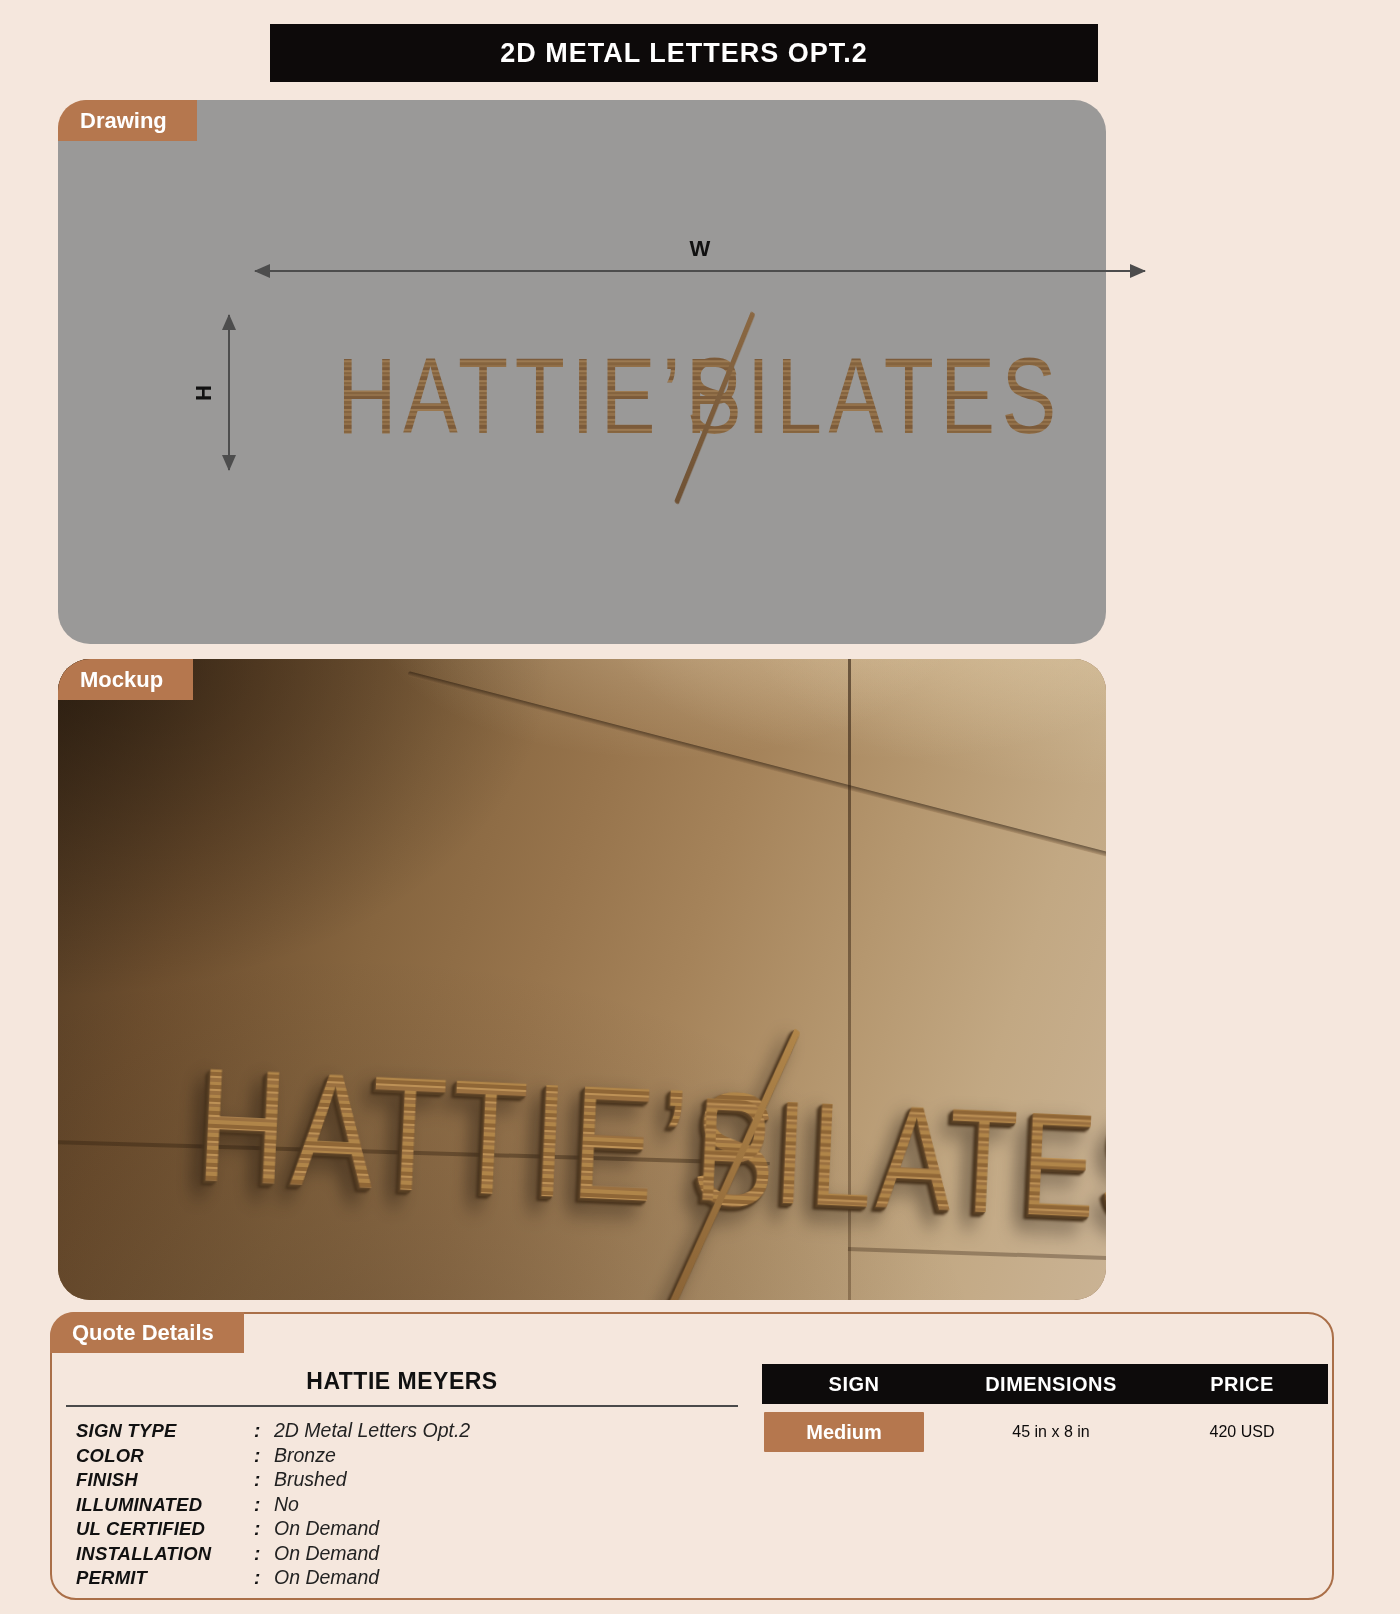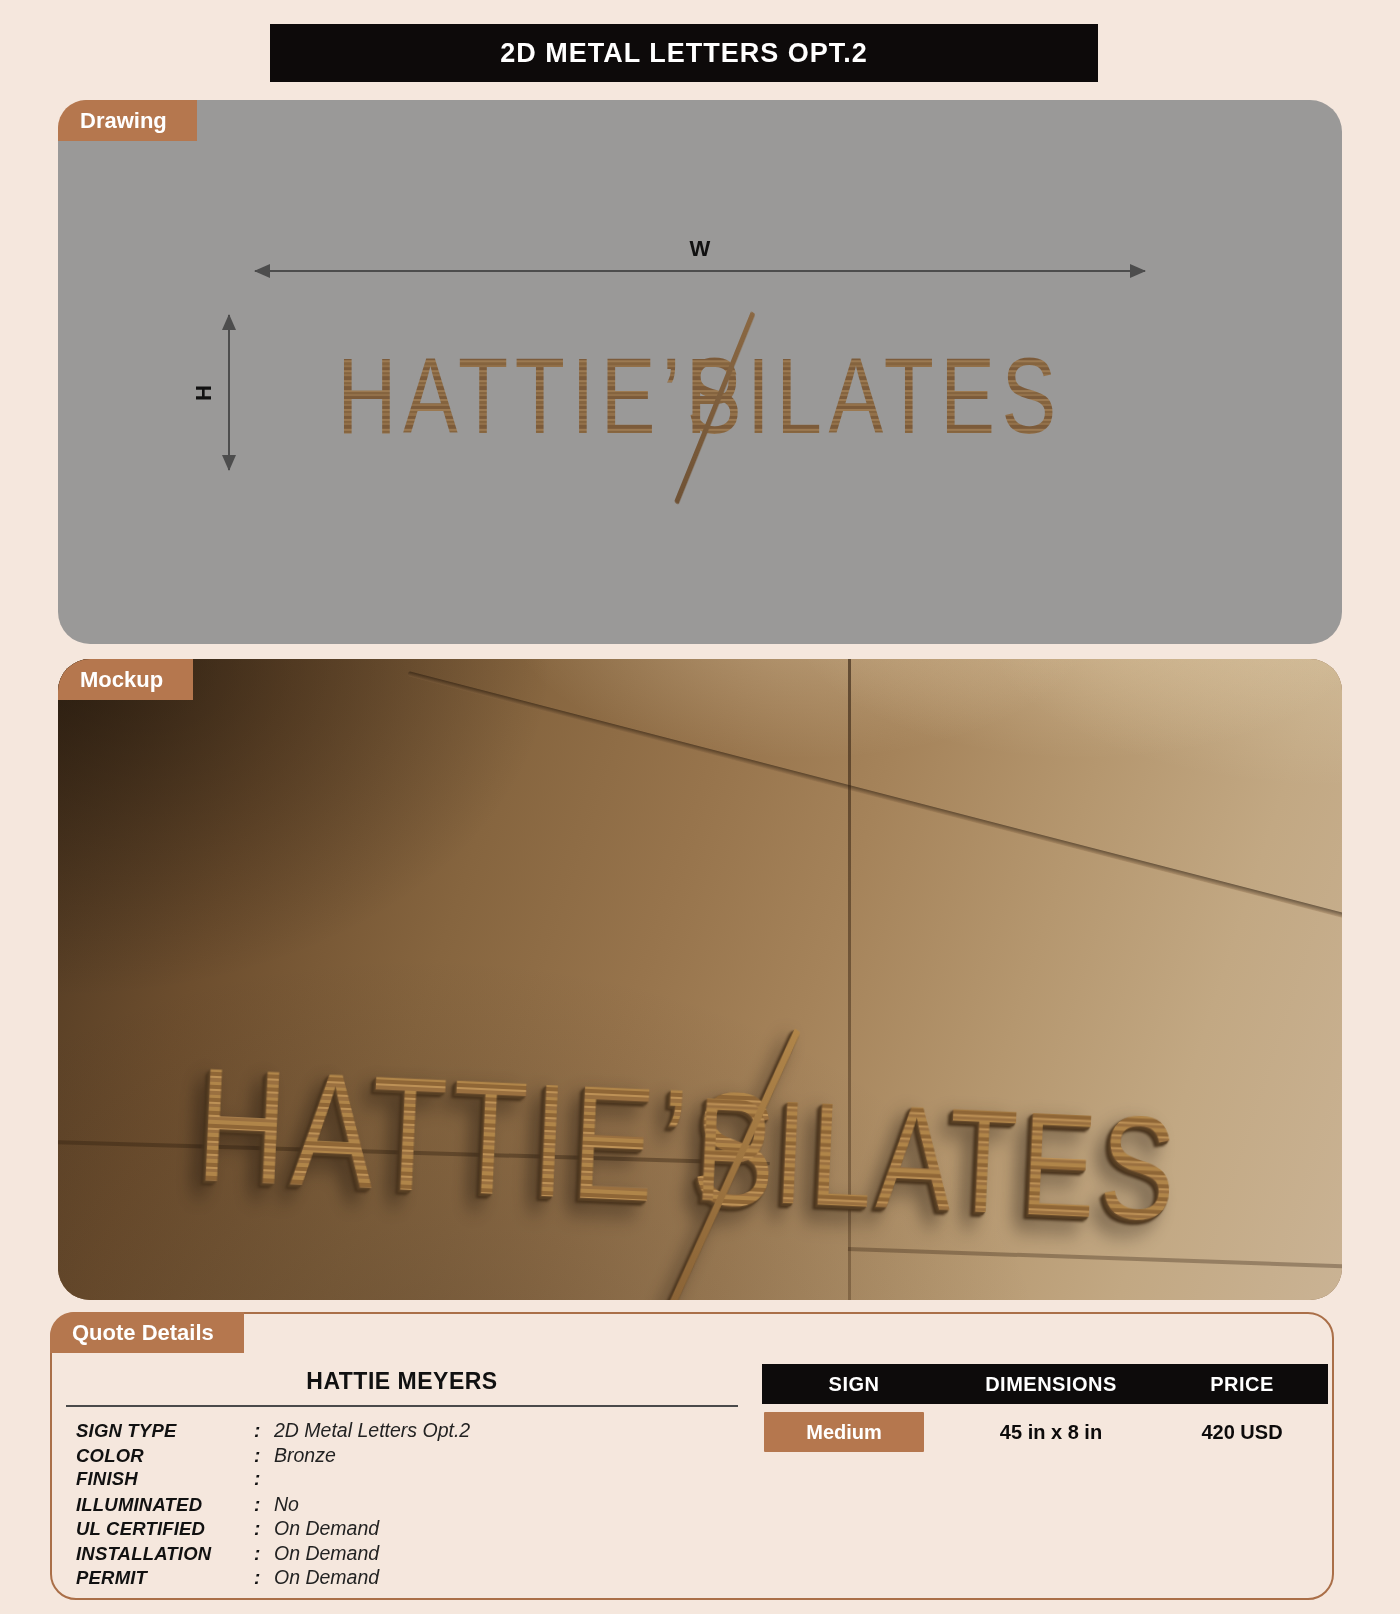--- a/index.html
+++ b/index.html
@@ -14,21 +14,21 @@
   
   .title-bar {
     position:absolute; left:270px; top:24px; width:828px; height:58px;
     background:#0d0a0a; display:flex; align-items:center; justify-content:center;
   }
   .title-bar h1 {
     margin:0; color:#ffffff; font-size:27px; font-weight:bold; letter-spacing:1px;
   }
 
   
-  .panel { position:absolute; left:58px; width:1284px; border-radius:32px; }
+  .panel { position:absolute; left:58px; width:1048px; border-radius:32px; }
   .drawing-panel { top:100px; height:544px; background:#9a9998; }
   .mockup-panel  { top:659px; height:641px; background:#8a6743; overflow:hidden; }
 
   .tab {
     position:absolute; top:0; left:0; z-index:6;
     background:#b5774e; color:#fff; font-weight:bold; font-size:22px;
     height:41px; padding:0 30px 0 22px;
     display:flex; align-items:center;
     border-radius:28px 0 0 0;
   }
@@ -137,21 +137,21 @@
   .thead span { color:#fff; font-weight:bold; font-size:20px; text-align:center; letter-spacing:0.5px; }
   .trow {
     display:grid; grid-template-columns:184px 210px 172px;
     height:40px; align-items:center; margin-top:8px;
   }
   .trow .size-chip {
     background:#b5774e; color:#fff; font-weight:bold; font-size:20px;
     height:40px; width:160px; display:flex; align-items:center; justify-content:center;
     margin-left:2px; border-radius:1px;
   }
-  .trow .cell { text-align:center; font-weight:bold; font-size:20px; color:#0d0b0b; }
+  .trow .cell { text-align:center; font-weight:normal; font-size:16px; color:#0d0b0b; }
 </style>
 </head>
 <body>
 
 <header class="title-bar">
   <h1>2D METAL LETTERS OPT.2</h1>
 </header>
 
 <section class="panel drawing-panel">
   <div class="tab">
@@ -216,20 +216,21 @@
           <span class="spec-value">2D Metal Letters Opt.2</span>
         </div>
         <div class="spec-row">
           <span class="spec-label">COLOR</span>
           <span class="spec-colon">:</span>
           <span class="spec-value">Bronze</span>
         </div>
         <div class="spec-row">
           <span class="spec-label">FINISH</span>
           <span class="spec-colon">:</span>
+          <span class="spec-value">Brushed</span>
         </div>
         <div class="spec-row">
           <span class="spec-label">ILLUMINATED</span>
           <span class="spec-colon">:</span>
           <span class="spec-value">No</span>
         </div>
         <div class="spec-row">
           <span class="spec-label">UL CERTIFIED</span>
           <span class="spec-colon">:</span>
           <span class="spec-value">On Demand</span>

